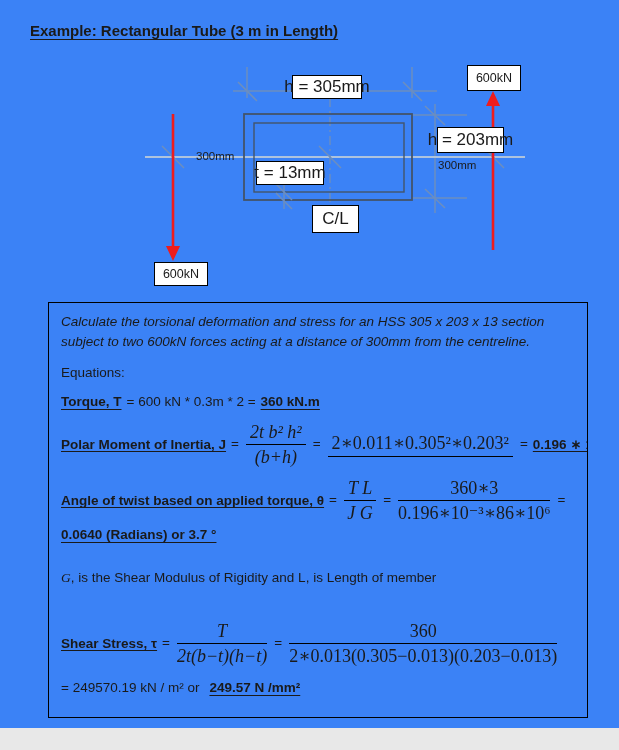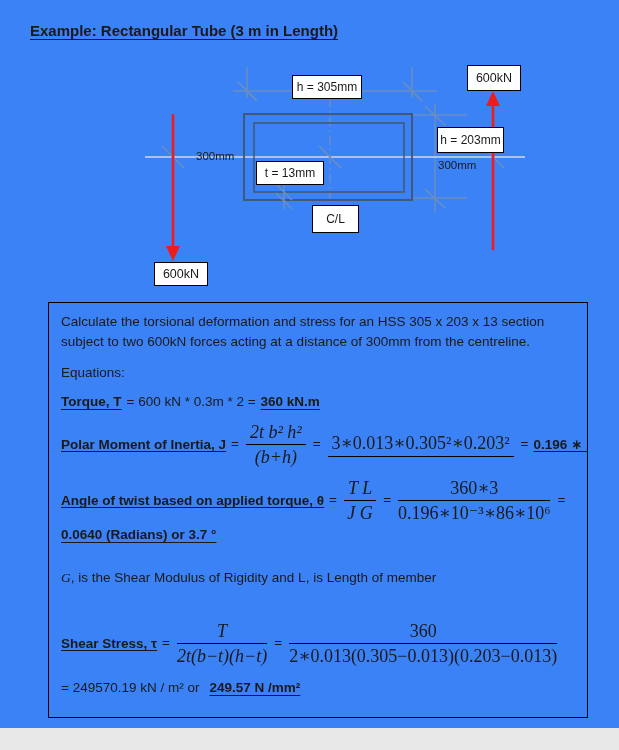--- a/index.html
+++ b/index.html
@@ -27,36 +27,36 @@
   .dim{stroke:var(--dimension-blue,#6c8ebf);stroke-width:1.5;fill:none;}
   .tick{stroke:var(--dimension-blue,#6c8ebf);stroke-width:1.6;}
   .cl-line{stroke:var(--centerline-blue,#aec3dd);stroke-width:2.2;}
   .dashdot{stroke:var(--dimension-blue,#8aa6cf);stroke-width:1.4;stroke-dasharray:9 4 2 4;}
   .red-line{stroke:var(--force-red,#ee1c1c);stroke-width:2.6;}
   .red-fill{fill:var(--force-red,#ee1c1c);}
   .dlabel{
     position:absolute;
     border:1.5px solid #000;background:#fff;
     display:flex;align-items:center;justify-content:center;
-    font-size:12px;white-space:nowrap;
+    font-size:17px;white-space:nowrap;
   }
   .dtext{position:absolute;font-size:11.5px;white-space:nowrap;}
   
   #calcbox{
     position:absolute;left:48px;top:302px;
     width:540px;height:416px;
     border:1.6px solid #000;
     box-sizing:border-box;
     padding:9px 12px;
     font-size:13.5px;
     overflow:hidden;
   }
   #calcbox p{margin:0;white-space:nowrap;}
   .statement span{display:block;line-height:1.5;}
-  .statement{margin-bottom:12px !important;white-space:normal !important;}
+  .statement{margin-bottom:12px !important;white-space:normal !important;font-style:italic;}
   .heading{margin-bottom:14px !important;}
   .l-torque{margin-bottom:12px !important;}
   .l-polar{margin-bottom:8px !important;}
   .l-angle{margin-bottom:2px !important;}
   .l-angle-res{margin-bottom:28px !important;}
   .l-gnote{margin-bottom:34px !important;}
   .l-shear{margin-bottom:12px !important;}
   .bu{font-weight:bold;text-decoration:underline;text-underline-offset:3px;}
   .eq{margin:0 5px;}
   .frac{
@@ -126,21 +126,21 @@
   <div id="calcbox">
     <p class="statement">
         <span>Calculate the torsional deformation and stress for an HSS 305 x 203 x 13 section</span>
         <span>subject to two 600kN forces acting at a distance of 300mm from the centreline.</span>
       </p>
 
     <p class="heading">Equations:</p>
 
     <p class="l-torque"><span class="bu">Torque, T</span><span class="eq">= 600 kN * 0.3m * 2 =</span><span class="bu">360 kN.m</span></p>
 
-    <p class="l-polar"><span class="bu">Polar Moment of Inertia, J</span><span class="eq">=</span><span class="frac mvar"><span class="num">2t b² h²</span><span class="den">(b+h)</span></span><span class="eq">=</span><span class="frac"><span class="num">3∗0.013∗0.305²∗0.203²</span></span><span class="eq">=</span><span class="bu">0.196 ∗ 12⁻³m⁴</span></p>
+    <p class="l-polar"><span class="bu">Polar Moment of Inertia, J</span><span class="eq">=</span><span class="frac mvar"><span class="num">2t b² h²</span><span class="den">(b+h)</span></span><span class="eq">=</span><span class="frac"><span class="num">2∗0.011∗0.305²∗0.203²</span></span><span class="eq">=</span><span class="bu">0.196 ∗ 12⁻³m⁴</span></p>
 
     <p class="l-angle"><span class="bu">Angle of twist based on applied torque, θ</span><span class="eq">=</span><span class="frac mvar"><span class="num">T L</span><span class="den">J G</span></span><span class="eq">=</span><span class="frac"><span class="num">360∗3</span><span class="den">0.196∗10⁻³∗86∗10⁶</span></span><span class="eq">=</span></p>
 
     <p class="l-angle-res"><span class="bu">0.0640 (Radians) or 3.7 °</span></p>
 
     <p class="l-gnote"><span class="gvar">G</span><span>, is the Shear Modulus of Rigidity and L, is Length of member</span></p>
 
     <p class="l-shear"><span class="bu">Shear Stress, τ</span><span class="eq">=</span><span class="frac mvar"><span class="num">T</span><span class="den">2t(b−t)(h−t)</span></span><span class="eq">=</span><span class="frac"><span class="num">360</span><span class="den">2∗0.013(0.305−0.013)(0.203−0.013)</span></span></p>
 
     <p class="l-final"><span>= 249570.19 kN / m² or</span><span class="eq"></span><span class="bu">249.57 N /mm²</span></p>

